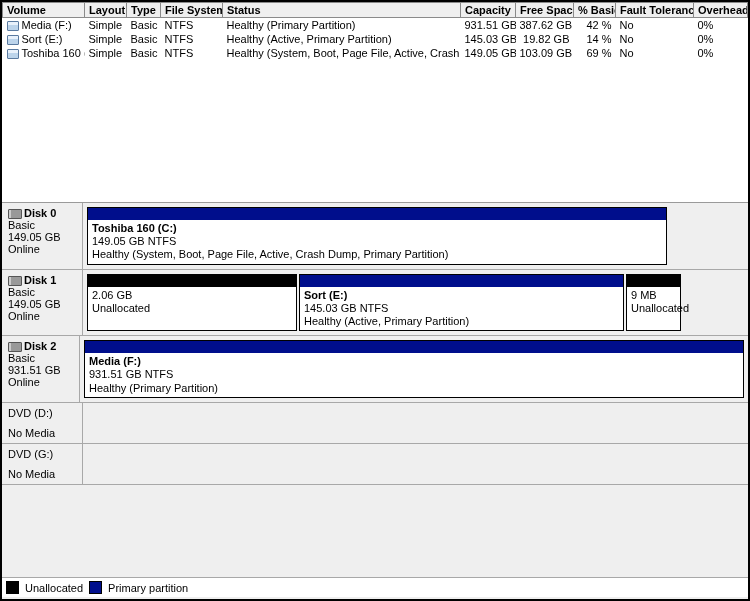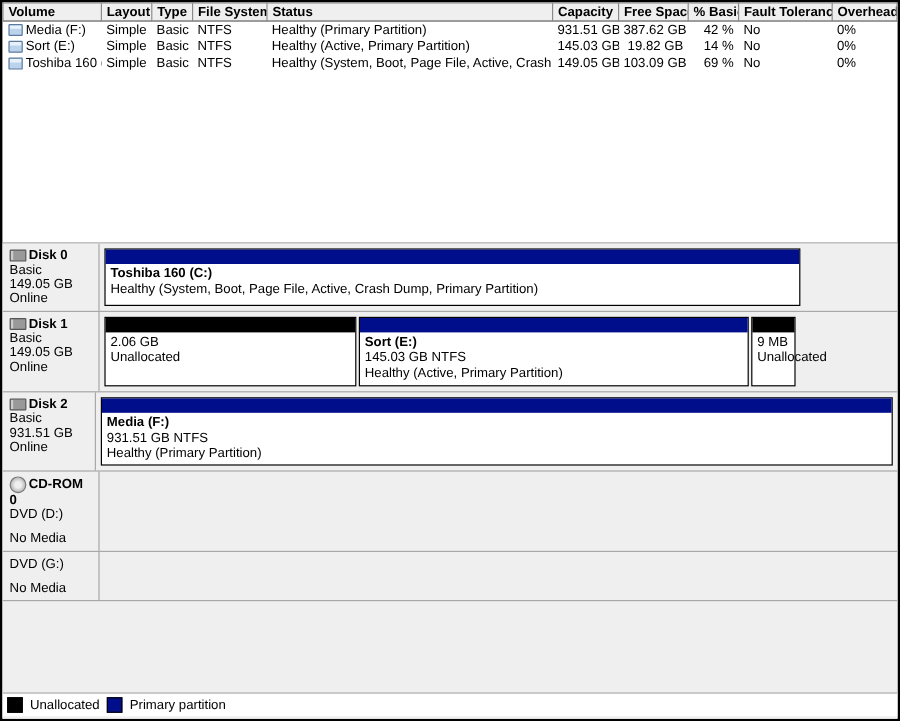--- a/index.html
+++ b/index.html
@@ -114,20 +114,21 @@
         <div class="dname"><span class="dicon"></span><span>Disk 0</span></div>
         <div>Basic</div>
         <div>149.05 GB</div>
         <div>Online</div>
       </div>
       <div class="disk-body">
         <div class="part" style="width:580px">
           <div class="bar primary"></div>
           <div class="ptxt">
             <div class="pname">Toshiba 160  (C:)</div>
+            <div>149.05 GB NTFS</div>
             <div>Healthy (System, Boot, Page File, Active, Crash Dump, Primary Partition)</div>
           </div>
         </div>
       </div>
     </div>
 
     <div class="disk-row">
       <div class="disk-head">
         <div class="dname"><span class="dicon"></span><span>Disk 1</span></div>
         <div>Basic</div>
@@ -144,21 +145,21 @@
           </div>
         </div>
         <div class="part" style="width:325px">
           <div class="bar primary"></div>
           <div class="ptxt">
             <div class="pname">Sort  (E:)</div>
             <div>145.03 GB NTFS</div>
             <div>Healthy (Active, Primary Partition)</div>
           </div>
         </div>
-        <div class="part" style="width:37px">
+        <div class="part" style="width:55px">
           <div class="bar unalloc"></div>
           <div class="ptxt">
             <div class="pname"></div>
             <div>9 MB</div>
             <div>Unallocated</div>
           </div>
         </div>
       </div>
     </div>
 
@@ -176,21 +177,20 @@
             <div class="pname">Media  (F:)</div>
             <div>931.51 GB NTFS</div>
             <div>Healthy (Primary Partition)</div>
           </div>
         </div>
       </div>
     </div>
 
     <div class="disk-row">
       <div class="disk-head">
-        <div class="dname"><span class="cdicon"></span><span>CD-ROM 0</span></div>
         <div>DVD (D:)</div>
         <div style="height:8px"></div>
         <div>No Media</div>
       </div>
       <div class="disk-body cd"></div>
     </div>
 
     <div class="disk-row">
       <div class="disk-head">
         <div>DVD (G:)</div>

